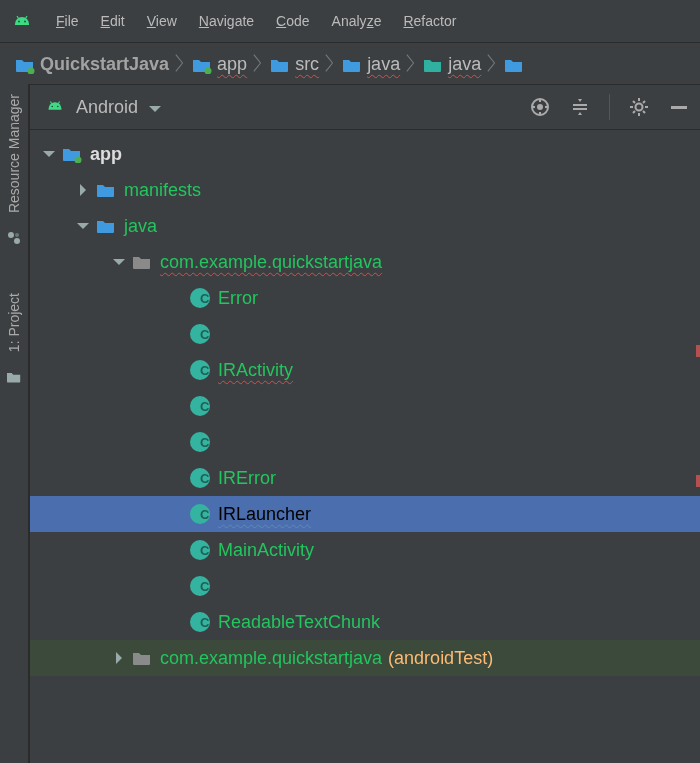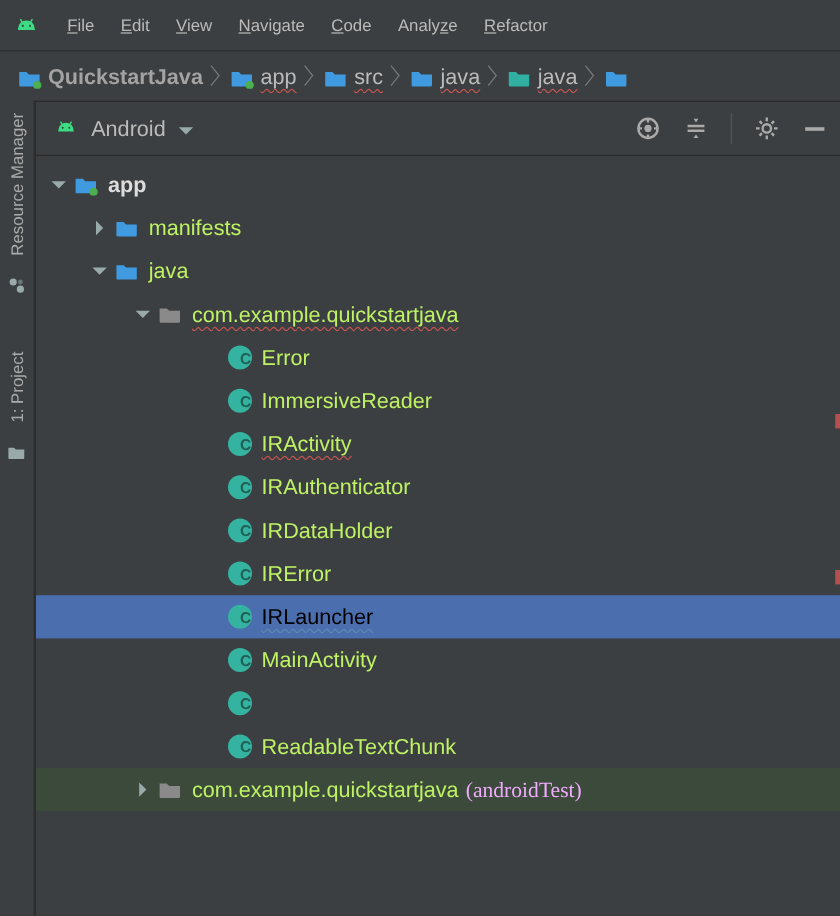--- a/index.html
+++ b/index.html
@@ -183,23 +183,23 @@
   .class-badge::before { content:"C"; color:#ffffff; opacity:0; } 
   .class-badge span { color:#206055; font-weight:700; }
   .class-badge {
     background: radial-gradient(circle at center, #34b3a0 0 100%);
   }
   .c-letter {
     color: #1f5852;
     font-weight: 700;
     font-size: 13px;
   }
-  .node-label { color:#bef264; }
+  .node-label { color:#22c55e; }
   .tree-row.selected .node-label { color:#000000; }
-  .node-sub { color:#f0abfc; margin-left:6px;font-family:Liberation Serif, serif; }
+  .node-sub { color:#fdba74; margin-left:6px; }
 
   .tree-row.bold .node-label { font-weight:600; color:#dddddd; }
 
   .err-mark {
     position:absolute;
     right:0;
     width:4px;
     background:#b55050;
   }
 
@@ -453,21 +453,20 @@
 
       </div>
         <div class="tree-row   ">
         <span class="indent" style="width:128px"></span>
         <span class="toggle blank"></span>
         <span class="node-ico">
             <span class="class-badge">
               <span class="c-letter">C</span>
             </span>
           </span>
-        <span class="node-label">ImmersiveReader</span>
 
       </div>
         <div class="tree-row   ">
         <span class="indent" style="width:128px"></span>
         <span class="toggle blank"></span>
         <span class="node-ico">
             <span class="class-badge">
               <span class="c-letter">C</span>
             </span>
           </span>
@@ -475,32 +474,30 @@
 
       </div>
         <div class="tree-row   ">
         <span class="indent" style="width:128px"></span>
         <span class="toggle blank"></span>
         <span class="node-ico">
             <span class="class-badge">
               <span class="c-letter">C</span>
             </span>
           </span>
-        <span class="node-label">IRAuthenticator</span>
-
-      </div>
-        <div class="tree-row   ">
-        <span class="indent" style="width:128px"></span>
-        <span class="toggle blank"></span>
-        <span class="node-ico">
-            <span class="class-badge">
-              <span class="c-letter">C</span>
-            </span>
-          </span>
-        <span class="node-label">IRDataHolder</span>
+
+      </div>
+        <div class="tree-row   ">
+        <span class="indent" style="width:128px"></span>
+        <span class="toggle blank"></span>
+        <span class="node-ico">
+            <span class="class-badge">
+              <span class="c-letter">C</span>
+            </span>
+          </span>
 
       </div>
         <div class="tree-row   ">
         <span class="indent" style="width:128px"></span>
         <span class="toggle blank"></span>
         <span class="node-ico">
             <span class="class-badge">
               <span class="c-letter">C</span>
             </span>
           </span>

